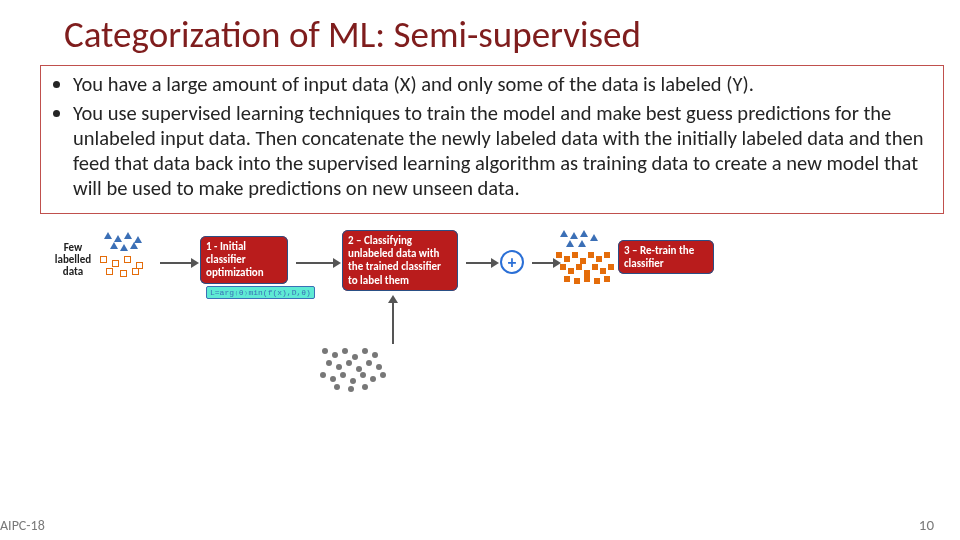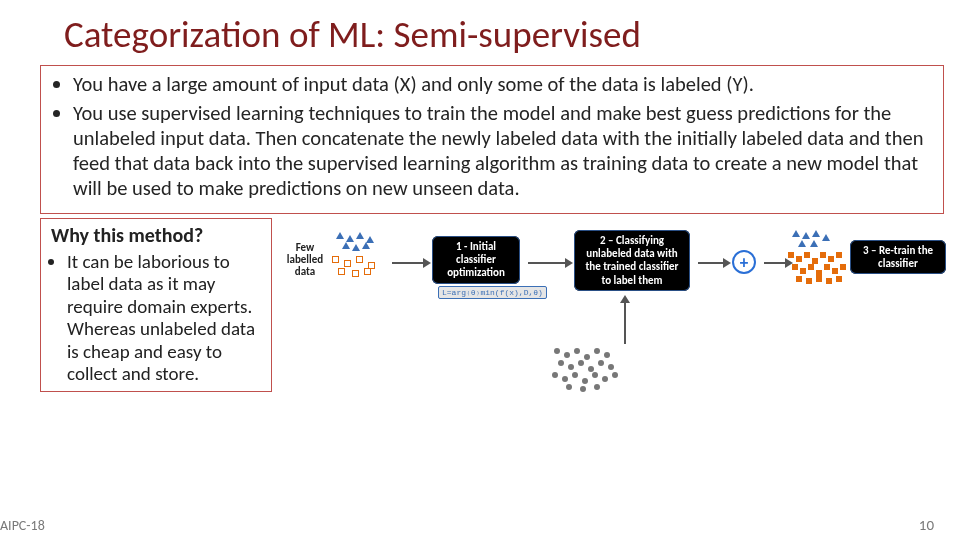--- a/index.html
+++ b/index.html
@@ -89,36 +89,36 @@
   .dlabel {
     position: absolute;
     font-size: 11px;
     font-weight: 700;
     color: #222;
     text-align: center;
     line-height: 1.1;
   }
   .stepbox {
     position: absolute;
-    background: #000000;
+    background: #b91c1c;
     color: #fff;
     font-size: 11px;
     font-weight: 700;
-    text-align: center;
+    text-align: left;
     border-radius: 6px;
     padding: 4px 6px;
     line-height: 1.2;
     box-shadow: 0 0 0 1px #2a4f85 inset;
   }
   .formula {
     position: absolute;
     font-size: 8px;
     color: #3B6FB6;
     border: 1px solid #3B6FB6;
-    background: #e5e5e5;
+    background: #5eead4;
     padding: 1px 3px;
     border-radius: 2px;
     font-family: "Courier New", monospace;
   }
   .arrow {
     position: absolute;
     height: 2px;
     background: #555;
   }
   .arrow::after {
@@ -198,26 +198,20 @@
   <div class="title">Categorization of ML: Semi-supervised</div>
 
   <div class="box1">
     <ul class="bullets">
       <li>You have a large amount of input data (X) and only some of the data is labeled (Y).</li>
       <li>You use supervised learning techniques to train the model and make best guess predictions for the unlabeled input data. Then concatenate the newly labeled data with the initially labeled data and then feed that data back into the supervised learning algorithm as training data to create a new model that will be used to make predictions on new unseen data.</li>
     </ul>
   </div>
 
   <div class="lower">
-    <div class="box2">
-      <p class="subhead">Why this method?</p>
-      <ul class="bullets2">
-        <li>It can be laborious to label data as it may require domain experts. Whereas unlabeled data is cheap and easy to collect and store.</li>
-      </ul>
-    </div>
 
     <div class="diagram">
 
       <div class="cluster" style="left:50px; top:6px;">
         <span class="tri" style="left:6px; top:0;"></span>
         <span class="tri" style="left:16px; top:3px;"></span>
         <span class="tri" style="left:26px; top:0;"></span>
         <span class="tri" style="left:36px; top:4px;"></span>
         <span class="tri" style="left:12px; top:10px;"></span>
         <span class="tri" style="left:22px; top:12px;"></span>

